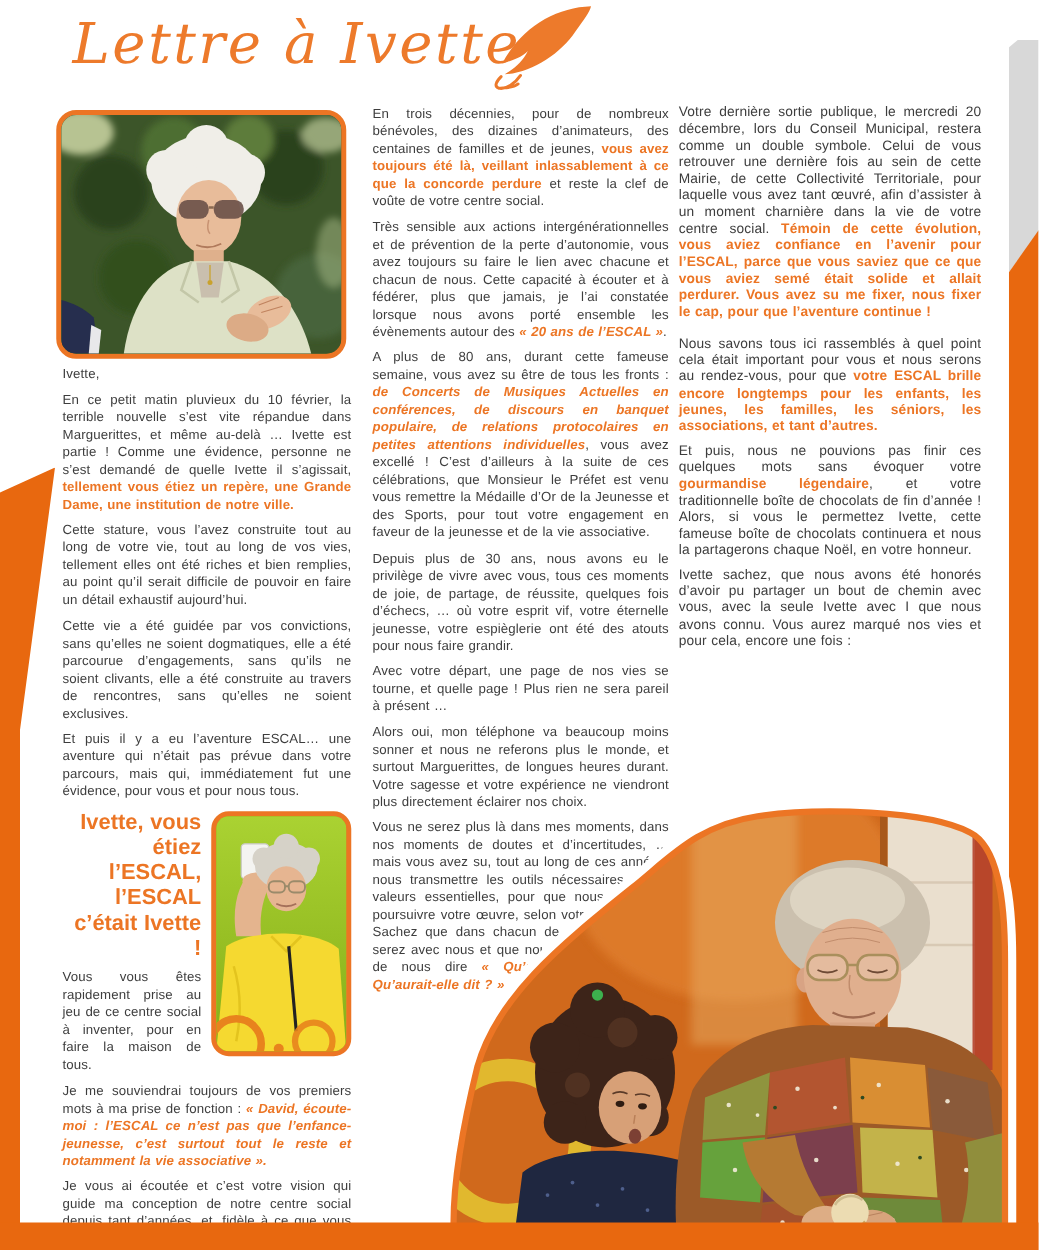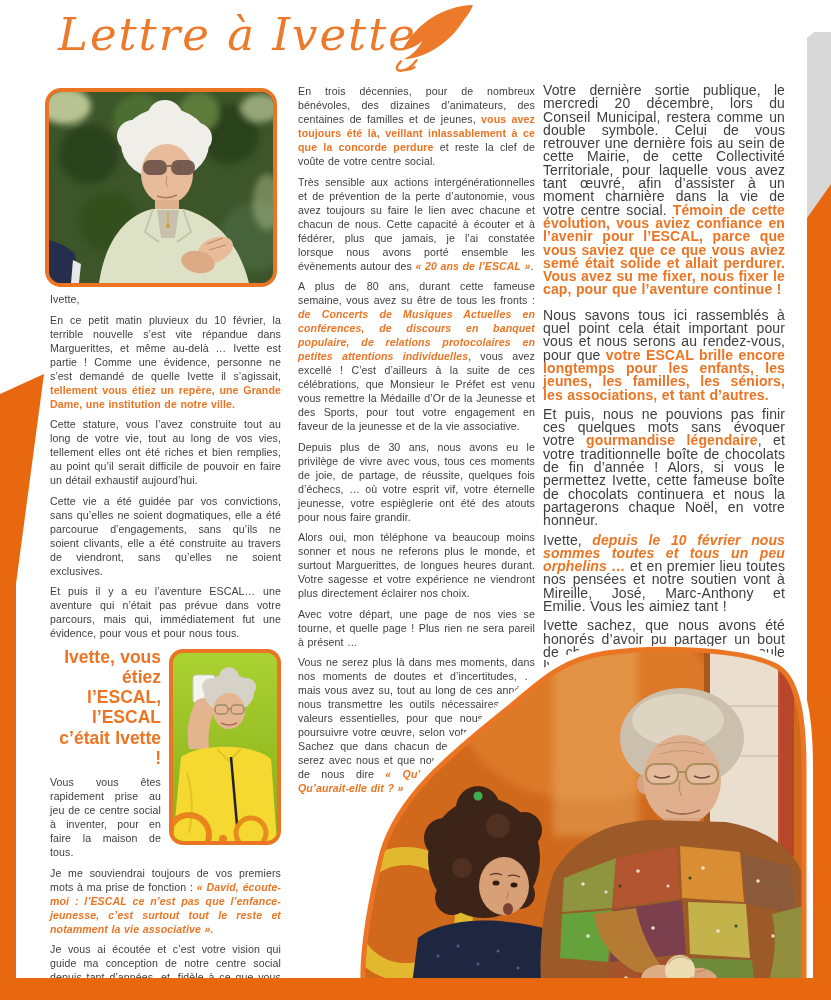--- a/index.html
+++ b/index.html
@@ -36,21 +36,21 @@
   
   .photo-frame{position:absolute;border:4px solid var(--accent);border-radius:16px;
     overflow:hidden;z-index:12;background:#44622e;}
   #photo1{left:45px;top:88px;width:224px;height:191px;}
   .photo2{float:right;width:104px;height:188px;border:4px solid var(--accent);
     border-radius:14px;overflow:hidden;margin:2px 0 6px 8px;background:#9ac91e;}
   
   .col{position:absolute;z-index:10;text-align:justify;letter-spacing:.1px;word-spacing:.5px;}
   .col1{left:50px;top:292px;width:231px;font-size:10.6px;line-height:14px;}
   .col2{left:298px;top:84px;width:237px;font-size:10.6px;line-height:14px;}
-  .col3{left:543px;top:84px;width:242px;font-size:14px;line-height:13.3px;}
+  .col3{left:543px;top:84px;width:242px;font-size:11px;line-height:13.3px;}
   .col p.p{margin:0 0 6.5px;}
   .col3 p.p{margin:0 0 6px;}
   .col p.p.gap{margin-top:12px;}
   .col h2.h{font-size:17.5px;line-height:1.16;color:var(--accent);font-weight:700;
     margin:4px 0 7px;text-align:right;letter-spacing:0;}
   .s-ob{color:var(--accent);font-weight:700;}
   .s-oi{color:var(--accent);font-style:italic;font-weight:700;}
   .merci{
     position:absolute;left:543px;top:612px;width:242px;z-index:25;
     text-align:right;font-size:29px;font-weight:700;color:var(--accent);
@@ -119,21 +119,21 @@
         <path d="M158 152 L174 146 M160 158 L177 153" stroke="#c0835f" stroke-width="1" fill="none"></path>
       </g>
     </svg>
   </div>
 
   <div class="col col1">
     <div>
         <p class="p"><span class="s-n">Ivette,</span></p>
         <p class="p"><span class="s-n">En ce petit matin pluvieux du 10 février, la terrible nouvelle s’est vite répandue dans Marguerittes, et même au-delà … Ivette est partie ! Comme une évidence, personne ne s’est demandé de quelle Ivette il s’agissait, </span><span class="s-ob">tellement vous étiez un repère, une Grande Dame, une institution de notre ville.</span></p>
         <p class="p"><span class="s-n">Cette stature, vous l’avez construite tout au long de votre vie, tout au long de vos vies, tellement elles ont été riches et bien remplies, au point qu’il serait difficile de pouvoir en faire un détail exhaustif aujourd’hui.</span></p>
-        <p class="p"><span class="s-n">Cette vie a été guidée par vos convictions, sans qu’elles ne soient dogmatiques, elle a été parcourue d’engagements, sans qu’ils ne soient clivants, elle a été construite au travers de viendront, sans qu’elles ne soient exclusives.</span></p>
+        <p class="p"><span class="s-n">Cette vie a été guidée par vos convictions, sans qu’elles ne soient dogmatiques, elle a été parcourue d’engagements, sans qu’ils ne soient clivants, elle a été construite au travers de rencontres, sans qu’elles ne soient exclusives.</span></p>
         <p class="p"><span class="s-n">Et puis il y a eu l’aventure ESCAL… une aventure qui n’était pas prévue dans votre parcours, mais qui, immédiatement fut une évidence, pour vous et pour nous tous.</span></p>
       </div>
     <div>
       <div class="photo2">
         <svg width="104" height="188" viewBox="0 0 104 188">
           <defs>
               <linearGradient id="g2" x1="0" y1="0" x2="0" y2="1">
             <stop offset="0" stop-color="#aad232"></stop>
                 <stop offset="1" stop-color="#86ae18"></stop>
               </linearGradient>
@@ -167,30 +167,29 @@
           <p class="p"><span class="s-n">Je vous ai écoutée et c’est votre vision qui guide ma conception de notre centre social depuis tant d’années, et, fidèle à ce que vous aviez imaginé, qui la guidera encore.</span></p>
         </div>
     </div>
   </div>
 
   <div class="col col2">
       <p class="p"><span class="s-n">En trois décennies, pour de nombreux bénévoles, des dizaines d’animateurs, des centaines de familles et de jeunes, </span><span class="s-ob">vous avez toujours été là, veillant inlassablement à ce que la concorde perdure</span><span class="s-n"> et reste la clef de voûte de votre centre social.</span></p>
       <p class="p"><span class="s-n">Très sensible aux actions intergénérationnelles et de prévention de la perte d’autonomie, vous avez toujours su faire le lien avec chacune et chacun de nous. Cette capacité à écouter et à fédérer, plus que jamais, je l’ai constatée lorsque nous avons porté ensemble les évènements autour des </span><span class="s-oi">« 20 ans de l’ESCAL »</span><span class="s-n">.</span></p>
       <p class="p"><span class="s-n">A plus de 80 ans, durant cette fameuse semaine, vous avez su être de tous les fronts : </span><span class="s-oi">de Concerts de Musiques Actuelles en conférences, de discours en banquet populaire, de relations protocolaires en petites attentions individuelles</span><span class="s-n">, vous avez excellé ! C’est d’ailleurs à la suite de ces célébrations, que Monsieur le Préfet est venu vous remettre la Médaille d’Or de la Jeunesse et des Sports, pour tout votre engagement en faveur de la jeunesse et de la vie associative.</span></p>
       <p class="p"><span class="s-n">Depuis plus de 30 ans, nous avons eu le privilège de vivre avec vous, tous ces moments de joie, de partage, de réussite, quelques fois d’échecs, … où votre esprit vif, votre éternelle jeunesse, votre espièglerie ont été des atouts pour nous faire grandir.</span></p>
+      <p class="p"><span class="s-n">Avec votre départ, une page de nos vies se tourne, et quelle page ! Plus rien ne sera pareil à présent …</span></p>
       <p class="p"><span class="s-n">Alors oui, mon téléphone va beaucoup moins sonner et nous ne referons plus le monde, et surtout Marguerittes, de longues heures durant. Votre sagesse et votre expérience ne viendront plus directement éclairer nos choix.</span></p>
-      <p class="p"><span class="s-n">Avec votre départ, une page de nos vies se tourne, et quelle page ! Plus rien ne sera pareil à présent …</span></p>
       <p class="p"><span class="s-n">Vous ne serez plus là dans mes moments, dans nos moments de doutes et d’incertitudes, … mais vous avez su, tout au long de ces années, nous transmettre les outils nécessaires et les valeurs essentielles, pour que nous puissions poursuivre votre œuvre, selon votre philosophie. Sachez que dans chacun de nos choix, vous serez avec nous et que nous ne cesserons pas de nous dire </span><span class="s-oi">« Qu’aurait fait Ivette ? Qu’aurait-elle dit ? »</span></p>
     </div>
 
   <div class="col col3">
       <p class="p"><span class="s-n">Votre dernière sortie publique, le mercredi 20 décembre, lors du Conseil Municipal, restera comme un double symbole. Celui de vous retrouver une dernière fois au sein de cette Mairie, de cette Collectivité Territoriale, pour laquelle vous avez tant œuvré, afin d’assister à un moment charnière dans la vie de votre centre social. </span><span class="s-ob">Témoin de cette évolution, vous aviez confiance en l’avenir pour l’ESCAL, parce que vous saviez que ce que vous aviez semé était solide et allait perdurer. Vous avez su me fixer, nous fixer le cap, pour que l’aventure continue !</span></p>
       <p class="p gap"><span class="s-n">Nous savons tous ici rassemblés à quel point cela était important pour vous et nous serons au rendez-vous, pour que </span><span class="s-ob">votre ESCAL brille encore longtemps pour les enfants, les jeunes, les familles, les séniors, les associations, et tant d’autres.</span></p>
       <p class="p"><span class="s-n">Et puis, nous ne pouvions pas finir ces quelques mots sans évoquer votre </span><span class="s-ob">gourmandise légendaire</span><span class="s-n">, et votre traditionnelle boîte de chocolats de fin d’année ! Alors, si vous le permettez Ivette, cette fameuse boîte de chocolats continuera et nous la partagerons chaque Noël, en votre honneur.</span></p>
-      <p class="p"><span class="s-n">Ivette, </span><span class="s-oi">depuis le 10 février nous sommes toutes et tous un peu orphelins …</span><span class="s-n"> et en premier lieu toutes nos pensées et notre soutien vont à Mireille, José, Marc-Anthony et Emilie. Vous les aimiez tant !</span></p>
       <p class="p"><span class="s-n">Ivette sachez, que nous avons été honorés d’avoir pu partager un bout de chemin avec vous, avec la seule Ivette avec I que nous avons connu. Vous aurez marqué nos vies et pour cela, encore une fois :</span></p>
     </div>
 
 
   <div class="blob">
     <svg width="457" height="354" viewBox="0 0 457 354">
       <defs>
         <clipPath id="blobClip">
           <path d="M6 354 C2 320 8 272 24 207 C40 152 88 112 148 64 C178 40 200 14 248 7 C296 0 384 2 418 20 C440 31 446 72 446 122 L446 354 Z"></path>
         </clipPath>

